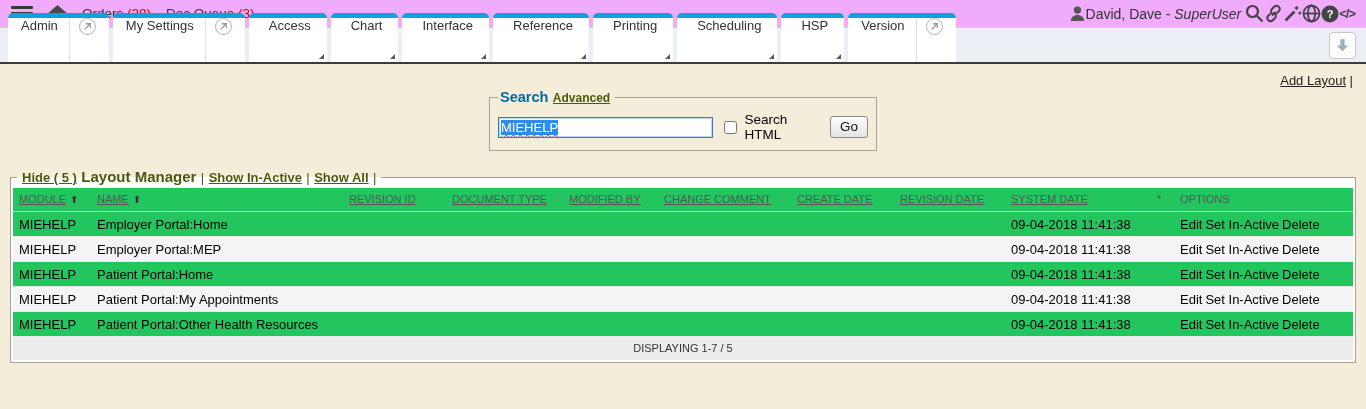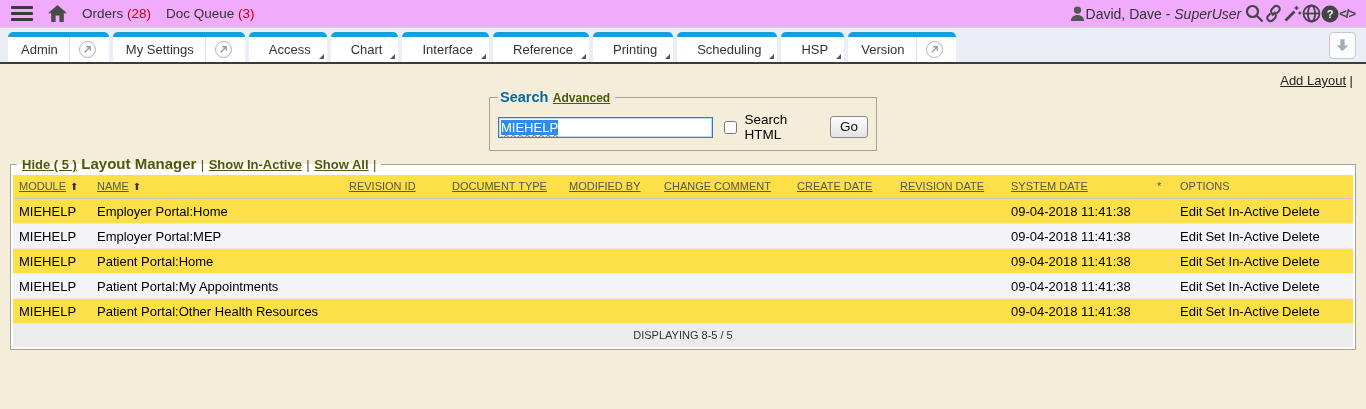--- a/index.html
+++ b/index.html
@@ -26,23 +26,23 @@
   .user-label .role { font-style:italic; }
   .tb-icon { display:flex; align-items:center; justify-content:center; cursor:pointer; }
   .code-icon { font-size:13px; font-weight:bold; color:#444; letter-spacing:-1px; }
 
   
   .tabbar {
     height:36px; background:#ebeef4; border-bottom:2px solid #3b3b3b;
     display:flex; align-items:flex-end; padding:0 0 0 8px; position:relative;
   }
   .tab {
-    height:30px; background:#fff; border-radius:5px 5px 0 0;
+    height:49px; background:#fff; border-radius:5px 5px 0 0;
     border-top:5px solid #14a0da;
-    display:flex; align-items:center; padding:0 13px;
+    display:flex; padding:0 13px;
     margin-right:4px; font-size:13px; color:#333; position:relative;
     cursor:pointer; white-space:nowrap;
   }
   .tab.dd { padding-right:16px;padding-left:20px; }
   .dd-tri {
     position:absolute; right:3px; bottom:3px;
     width:0; height:0;
     border-style:solid; border-width:0 0 5px 5px;
     border-color:transparent transparent #5a5a5a transparent;
   }
@@ -84,27 +84,27 @@
   }
   .search-cb { width:13px; height:13px; margin:0 2px 0 6px; }
   .cb-label { font-size:13.5px; color:#000; }
   .go-btn {
     margin-left:6px; font-size:13.5px; color:#111;
     padding:2px 9px 3px; border:1px solid #8a8a8a; border-radius:3px;
     background:linear-gradient(#fdfdfd,#e3e3e3); cursor:pointer;
     font-family:"Liberation Sans", sans-serif;
   }
 
-  .lm-fieldset { margin:4px 10px 0 10px; padding:2px; background:#fff; }
+  .lm-fieldset { margin:17px 10px 0 10px; padding:2px; background:#fff; }
   .lm-fieldset legend { background:transparent; padding:0 5px; margin-left:4px; }
   .lm-title { font-size:15px; font-weight:bold; color:#4c5a0e; }
   .lm-link { font-size:13px; font-weight:bold; color:#4c5a0e; text-decoration:underline; cursor:pointer; }
   .lm-sep { font-size:13px; color:#4c5a0e; }
 
-  table { width:100%; border-collapse:collapse; background:#fde047; }
+  table { width:100%; border-collapse:collapse; background:#22c55e; }
   thead th {
     font-size:11px; color:#555; font-weight:normal; text-align:left;
     padding:5px 6px 6px; border-bottom:1px solid #c9c9c9; white-space:nowrap;
   }
   .col-link { text-decoration:underline; cursor:pointer; }
   .sort-arrow { font-size:10px; color:#333; margin-left:4px; }
   tbody td {
     font-size:13px; color:#000; padding:4.5px 6px;
     border-bottom:1px solid #e9e9e9; white-space:nowrap;
   }
@@ -375,18 +375,18 @@
           <td></td>
           <td>09-04-2018 11:41:38</td>
           <td></td>
           <td>
             <span class="opt-link">Edit</span><span class="opt-link">Set In-Active</span><span class="opt-link">Delete</span>
           </td>
         </tr>
       </tbody>
       <tfoot>
         <tr>
-          <td colspan="11">DISPLAYING 8-5 / 5</td>
+          <td colspan="11">DISPLAYING 1-7 / 5</td>
         </tr>
       </tfoot>
     </table>
   </fieldset>
 </div>
 
 </body></html>

